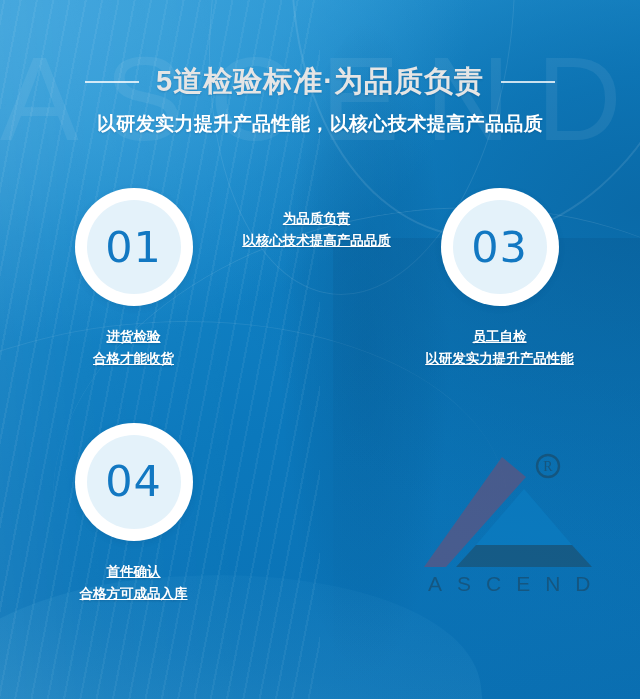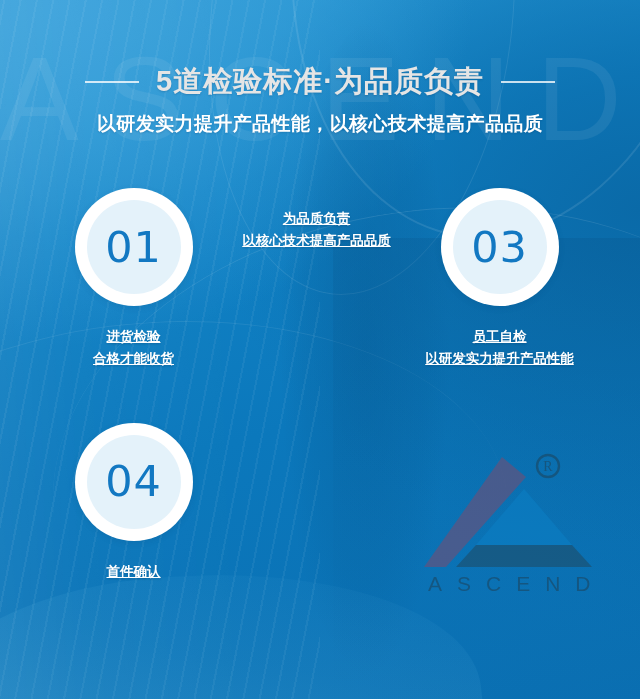--- a/index.html
+++ b/index.html
@@ -312,20 +312,21 @@
     <div class="step-row row-2">
 
       <div class="step">
         <div class="circle">
           <div class="circle-inner">
             <span class="circle-num">04</span>
           </div>
         </div>
         <div class="step-caption">
           <div>首件确认</div>
+          <div>合格方可成品入库</div>
         </div>
       </div>
 
 
     </div>
 
   </div>
 
   <div class="logo">
     <svg viewBox="0 0 202 158" xmlns="http://www.w3.org/2000/svg">

